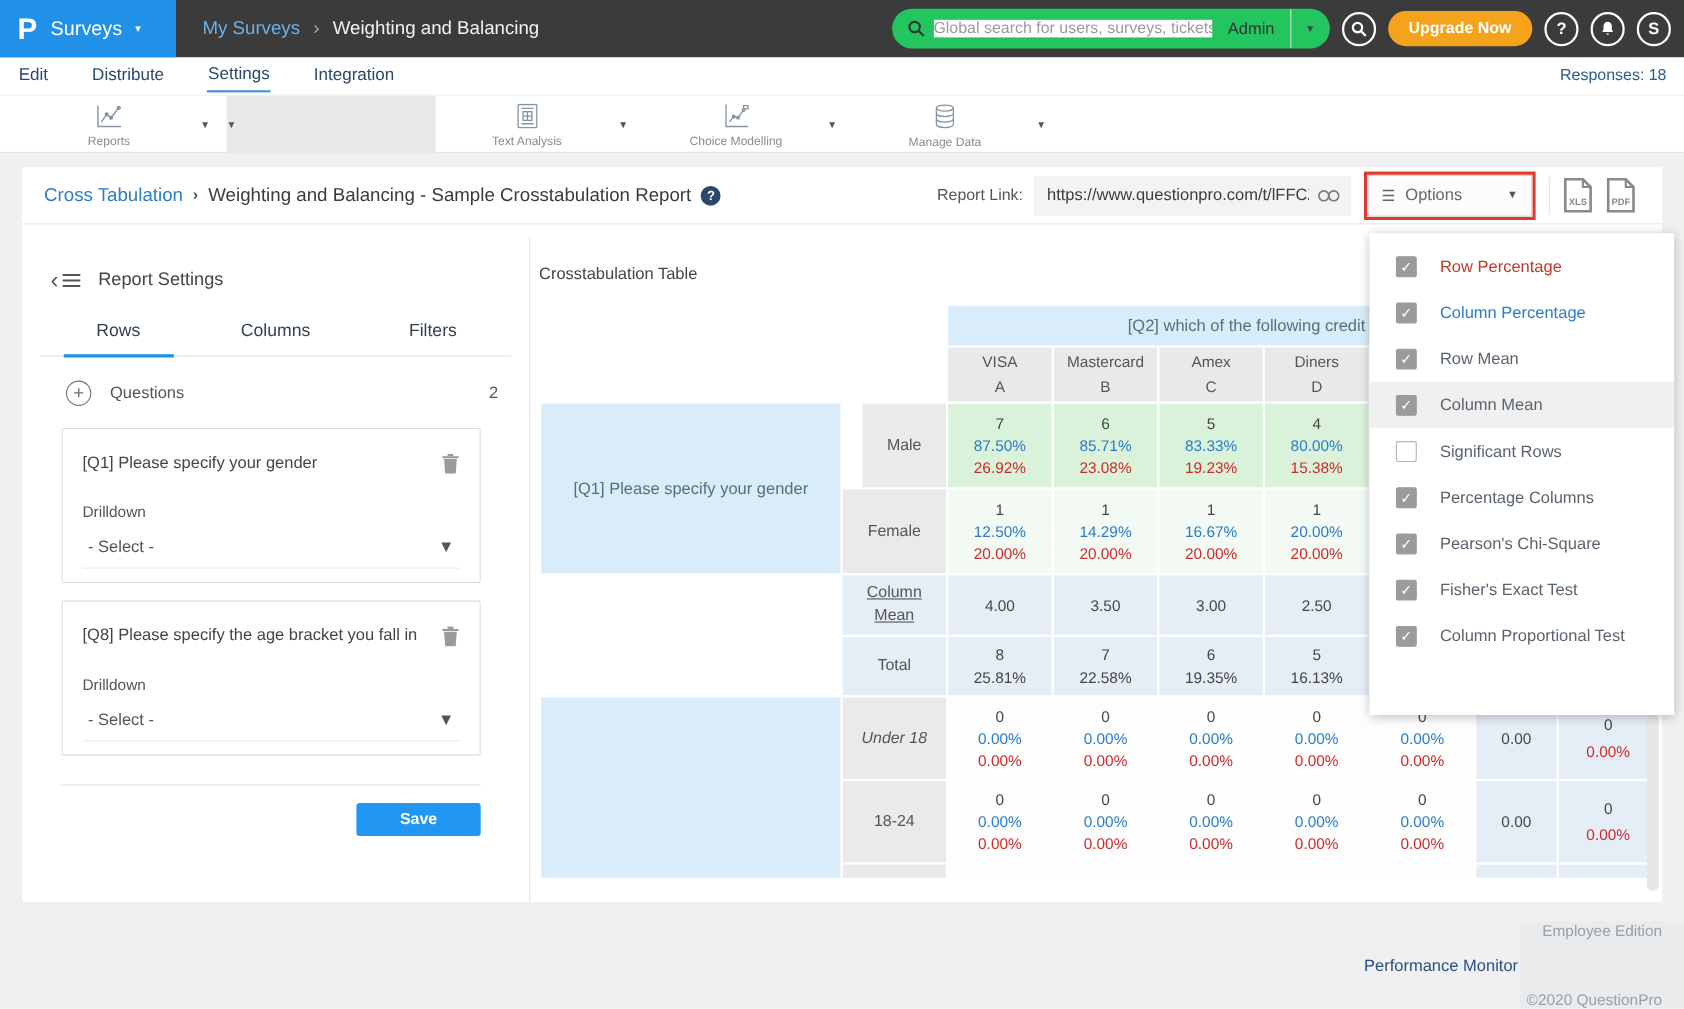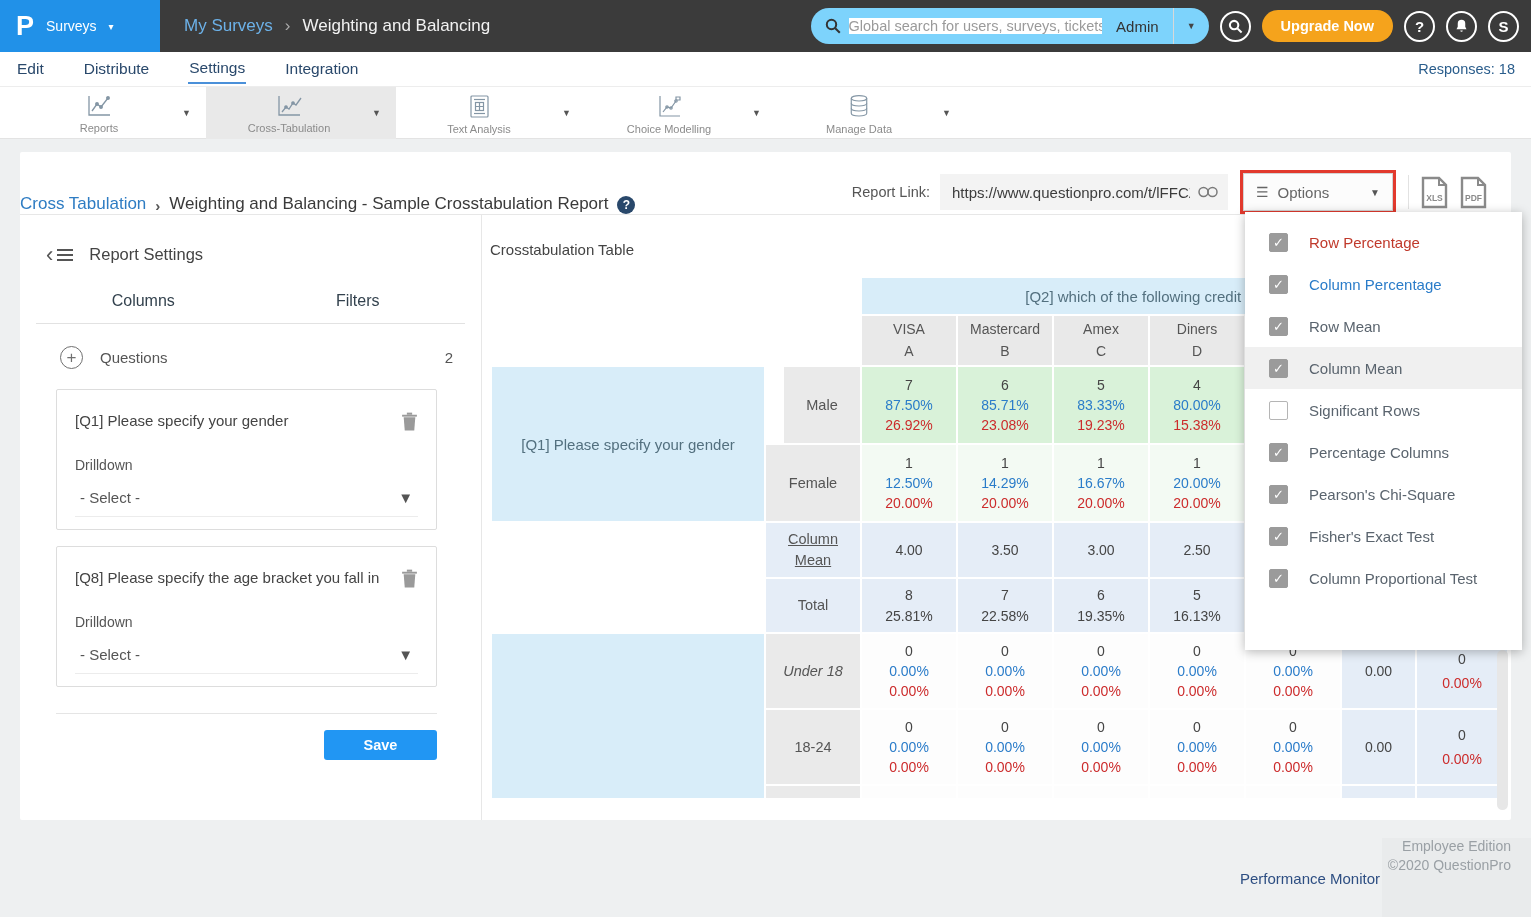--- a/index.html
+++ b/index.html
@@ -2,28 +2,28 @@
 <html><head>
 <meta charset="utf-8">
 <style>
 *{margin:0;padding:0;box-sizing:border-box}
 html,body{width:1531px;height:917px}
 body{position:relative;font-family:"Liberation Sans",sans-serif;background:#eef0f1;overflow:hidden;color:#444}
 
 .topbar{position:absolute;left:0;top:0;width:1531px;height:52px;background:#3b3b3b;display:flex;align-items:center;z-index:5}
 .logo-area{width:160px;height:52px;background:#2191e8;display:flex;align-items:center;gap:12px;padding:0 16px;cursor:pointer;flex-shrink:0}
 .logo-p{font-size:27px;font-weight:bold;color:#fff}
-.logo-product{color:#fff;font-size:14px}
+.logo-product{color:#fff;font-size:18px}
 .caret{font-size:10px;color:#fff}
 .tb-breadcrumb{display:flex;align-items:center;gap:12px;margin-left:24px;font-size:17px;white-space:nowrap}
 .tb-parent{color:#6cb1e8;cursor:pointer;text-decoration:none}
 .tb-sep{color:#aaa;font-size:17px}
 .tb-current{color:#f2f2f2}
 .tb-right{margin-left:auto;display:flex;align-items:center;gap:11px;padding-right:12px}
-.search-pill{width:398px;height:36px;background:#7dd3fc;border-radius:18px;display:flex;align-items:center;overflow:hidden}
+.search-pill{width:398px;height:36px;background:#22c55e;border-radius:18px;display:flex;align-items:center;overflow:hidden}
 .sp-icon{margin:0 8px 0 14px;display:flex}
 .search-pill input{border:0;outline:0;flex:1;font-size:14.5px;color:#333;font-family:inherit;min-width:0}
 .search-pill input::placeholder{color:#9a9a9a}
 .sp-scope{font-size:15px;color:#333;padding:0 14px;cursor:pointer}
 .sp-div{width:1px;height:36px;background:#d8d8d8}
 .sp-caret{padding:0 13px;color:#444;font-size:9px;cursor:pointer}
 .circle-btn{width:31px;height:31px;border:2px solid #fff;border-radius:50%;display:flex;align-items:center;justify-content:center;color:#fff;font-size:15px;font-weight:bold;cursor:pointer;flex-shrink:0;background:transparent}
 .upgrade{height:32px;background:#f5a31c;border:0;border-radius:16px;color:#fff;font-weight:bold;font-size:14.5px;padding:0 19px;cursor:pointer;font-family:inherit}
 
 .nav{position:absolute;top:52px;left:0;width:1531px;height:35px;background:#fff;display:flex;align-items:center;padding:0 16px;border-bottom:1px solid #ededed}
@@ -32,21 +32,21 @@
 .responses{margin-left:auto;color:#2a5d8c;font-size:14.5px}
 
 .toolbar{position:absolute;top:87px;left:0;width:1531px;height:52px;background:#fff;display:flex;padding-left:16px;border-bottom:1px solid #e3e3e3}
 .tool{width:190px;height:52px;display:flex;align-items:center;cursor:pointer}
 .tool.selected{background:#e9e9e9}
 .tool-main{flex:1;display:flex;flex-direction:column;align-items:center;justify-content:center;gap:1px;padding-top:3px}
 .tool-label{font-size:11px;color:#8b8b8b}
 .tool-caret{color:#555;font-size:9px;padding-right:15px}
 
 .card{position:absolute;left:20px;top:152px;width:1491px;height:668px;background:#fff;border-radius:2px;overflow:hidden}
-.card-header{height:63px;border-bottom:1px solid #e7e7e7;display:flex;align-items:flex-end;padding:0 12px 0 0}
+.card-header{height:52px;border-bottom:1px solid #e7e7e7;display:flex;align-items:center;padding:0 12px 0 20px}
 .ch-link{color:#2e7cc3;font-size:17px;cursor:pointer;text-decoration:none}
 .ch-sep{color:#555;margin:0 9px;font-size:15px;font-weight:bold}
 .ch-title{color:#3a3a3a;font-size:17px}
 .help-badge{width:18px;height:18px;border-radius:50%;background:#29486b;color:#fff;font-size:12px;font-weight:bold;display:inline-flex;align-items:center;justify-content:center;margin-left:9px;cursor:pointer}
 .ch-right{margin-left:auto;display:flex;align-items:center}
 .rl-label{font-size:14.5px;color:#555;margin-right:10px}
 .rl-input{width:288px;height:36px;background:#f3f3f3;display:flex;align-items:center;padding:0 10px 0 12px;gap:8px}
 .rl-input input{border:0;background:transparent;outline:0;flex:1;font-size:15px;color:#3c3c3c;font-family:inherit;min-width:0}
 .options-wrap{border:3px solid #e23a2e;margin-left:12px}
 .options-btn{width:150px;height:38px;background:#fcfcfc;border:1px solid #d4d4d4;display:flex;align-items:center;padding:0 12px;gap:9px;color:#666;font-size:15px;cursor:pointer;font-family:inherit}
@@ -98,21 +98,21 @@
 .scrollbar{position:absolute;left:1477px;top:498px;width:11px;height:160px;background:#e7e7e7;border-radius:6px;cursor:pointer}
 
 .menu{position:absolute;left:1245px;top:212px;width:277px;height:438px;background:#fff;box-shadow:0 2px 10px rgba(0,0,0,.28);padding-top:9px;z-index:50}
 .menu-item{height:42px;display:flex;align-items:center;gap:21px;padding-left:24px;cursor:pointer}
 .menu-item.hl{background:#f0f0f0}
 .cb{width:19px;height:19px;border-radius:2px;border:1px solid #b5b5b5;background:#fff;display:flex;align-items:center;justify-content:center;font-size:13px;color:#fff;flex-shrink:0}
 .cb.on{background:#9b9b9b;border-color:#9b9b9b}
 .mlabel{font-size:15px;color:#5a646e}
 
 .footer-link{position:absolute;left:1240px;top:870px;font-size:15px;color:#2d4e82;cursor:pointer}
-.footer-panel{position:absolute;left:1382px;top:838px;width:149px;height:79px;background:#e9ebec;display:flex;flex-direction:column;align-items:flex-end;justify-content:flex-start;padding-right:20px;gap:3px}
+.footer-panel{position:absolute;left:1382px;top:838px;width:149px;height:79px;background:#e9ebec;display:flex;flex-direction:column;align-items:flex-end;justify-content:space-between;padding-right:20px;gap:3px}
 .footer-panel span{font-size:14px;color:#9aa0a5;white-space:nowrap}
 </style>
 </head>
 <body>
 
 <div class="topbar">
   <div class="logo-area">
     <span class="logo-p">P</span>
     <span class="logo-product">Surveys</span>
     <span class="caret">▾</span>
@@ -173,31 +173,20 @@
             <circle cx="11" cy="9" r="1.3" fill="#8496a5"></circle>
             <circle cx="15" cy="12" r="1.3" fill="#8496a5"></circle>
             <circle cx="22" cy="3" r="1.3" fill="#8496a5"></circle>
           </svg>
       </span>
       <span class="tool-label">Reports</span>
     </div>
     <span class="tool-caret">▼</span>
   </div>
   <div class="tool selected">
-    <div class="tool-main">
-      <span>
-        <svg width="26" height="22" viewBox="0 0 26 22" fill="none" stroke="#8496a5" stroke-width="1.3">
-            <path d="M3 1v19h21"></path>
-            <path d="M6 17l4-5 3 2 4-6 3 2 5-7"></path>
-            <circle cx="10" cy="12" r="1.2" fill="#8496a5"></circle>
-            <circle cx="17" cy="8" r="1.2" fill="#8496a5"></circle>
-          </svg>
-      </span>
-      <span class="tool-label">Cross-Tabulation</span>
-    </div>
     <span class="tool-caret">▼</span>
   </div>
   <div class="tool">
     <div class="tool-main">
       <span>
         <svg width="19" height="23" viewBox="0 0 19 23" fill="none" stroke="#8496a5" stroke-width="1.2">
             <rect x="1" y="1" width="17" height="21" rx="1"></rect>
             <path d="M4 4.5h11"></path>
             <rect x="5.5" y="7.5" width="8" height="8"></rect>
             <path d="M9.5 7.5v8M5.5 11.5h8"></path>
@@ -287,20 +276,21 @@
     <div class="panel-header">
       <span class="rs-icon">
         <span class="rs-back">‹</span>
         <svg width="18" height="14" viewBox="0 0 18 14">
             <path d="M1 2h16M1 7h16M1 12h16" stroke="#555" stroke-width="2"></path>
           </svg>
       </span>
       <span class="panel-title">Report Settings</span>
     </div>
     <div class="tabs">
+      <span class="tab active">Rows</span>
       <span class="tab">Columns</span>
       <span class="tab">Filters</span>
     </div>
     <div class="q-row">
       <span class="plus-circle">+</span>
       <span class="q-label">Questions</span>
       <span class="q-count">2</span>
     </div>
 
     <div class="qcard">

